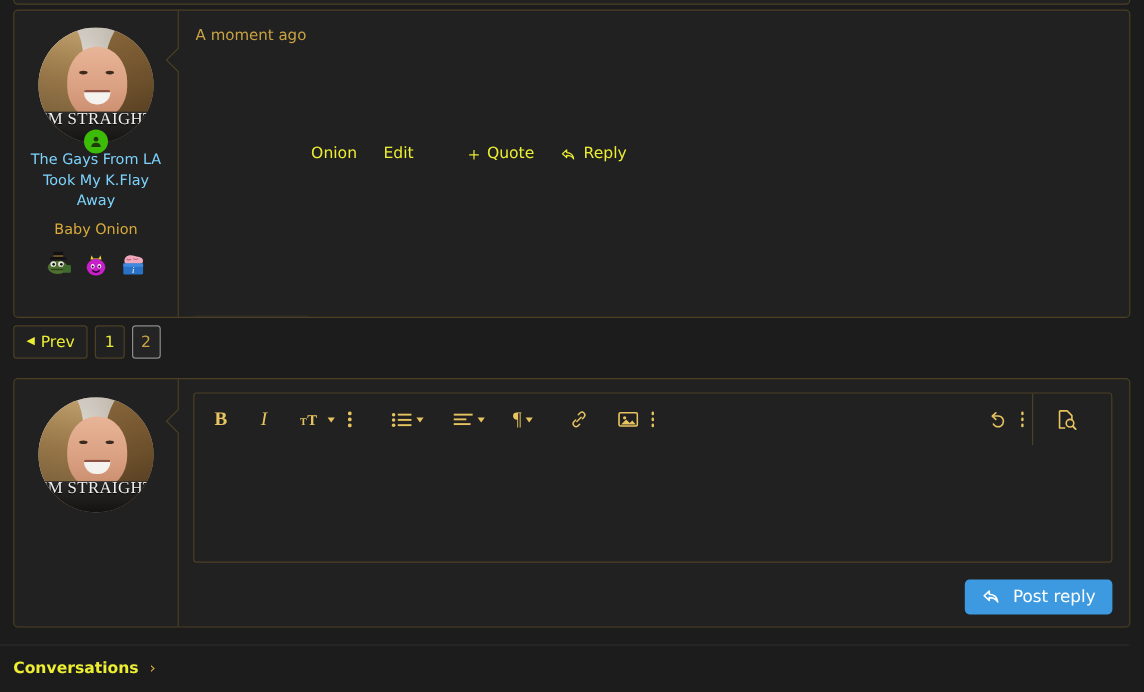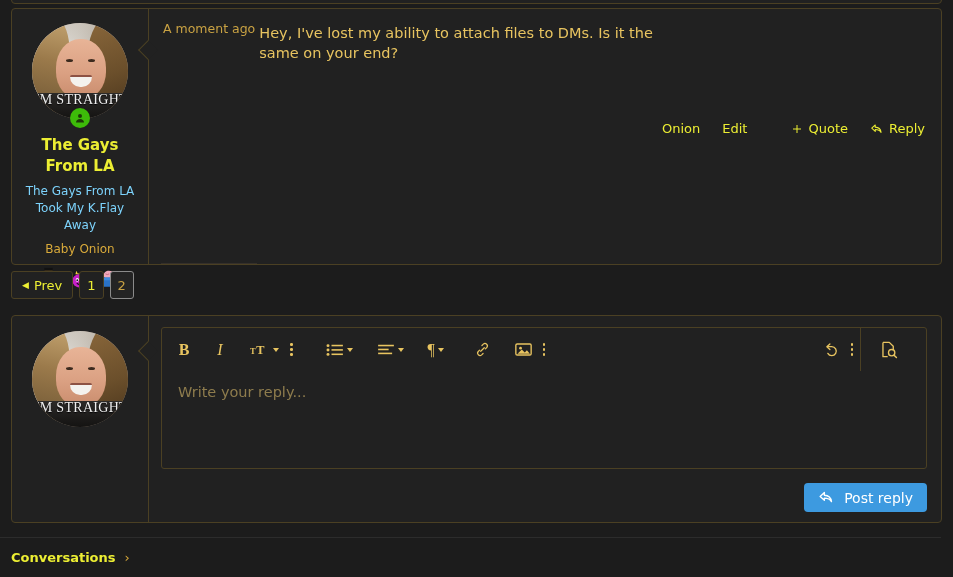--- a/index.html
+++ b/index.html
@@ -410,21 +410,20 @@
           <div class="av-text">I'M STRAIGHT</div>
         </div>
         <div class="online-badge">
           <svg width="12" height="12" viewBox="0 0 24 24" fill="#1d3a08">
             <circle cx="12" cy="8" r="4"></circle>
             <path d="M4 21c0-4.4 3.6-7 8-7s8 2.6 8 7z"></path>
           </svg>
         </div>
       </div>
 
-      <div class="username">The Gays From LA</div>
       <div class="user-title">The Gays From LA Took My K.Flay Away</div>
       <div class="user-rank">Baby Onion</div>
 
       <div class="badges">
         <svg class="badge-ico" viewBox="0 0 24 24">
           <rect x="7" y="1" width="9" height="6" fill="#111"></rect>
           <rect x="4" y="6" width="15" height="2" fill="#111"></rect>
           <rect x="7" y="4" width="9" height="1.5" fill="#7a5a2a"></rect>
           <ellipse cx="11" cy="15" rx="9" ry="6" fill="#4e7030"></ellipse>
           <ellipse cx="7" cy="12" rx="2.6" ry="2.6" fill="#e9e9e2"></ellipse>
@@ -451,21 +450,20 @@
           <text x="12" y="20" font-size="8" font-style="italic" font-family="Liberation Serif, serif" fill="#ffffff" text-anchor="middle">i</text>
         </svg>
       </div>
     </div>
 
     <div class="post-main">
       <div class="notch"></div>
 
       <div class="post-meta">A moment ago</div>
 
-      <div class="post-body">Hey, I've lost my ability to attach files to DMs. Is it the same on your end?</div>
 
       <div class="post-actions">
         <span class="act">Onion</span>
         <span class="act">Edit</span>
         <span class="spacer"></span>
         <span class="act act-right">
           <svg width="12" height="12" viewBox="0 0 24 24">
             <path d="M11 4h2v7h7v2h-7v7h-2v-7H4v-2h7z" fill="#ecee33"></path>
           </svg>
           <span>Quote</span>
@@ -603,23 +601,20 @@
           <span class="tb-preview">
             <svg width="19" height="19" viewBox="0 0 24 24">
               <path d="M5 3h8l5 5v5" fill="none" stroke="#e8c460" stroke-width="1.7" stroke-linejoin="round"></path>
               <path d="M5 3v18h6" fill="none" stroke="#e8c460" stroke-width="1.7" stroke-linejoin="round"></path>
               <circle cx="16" cy="16" r="4" fill="none" stroke="#e8c460" stroke-width="1.7"></circle>
               <path d="M19 19.2 22 22.2" stroke="#e8c460" stroke-width="1.9" stroke-linecap="round"></path>
             </svg>
           </span>
         </div>
 
-        <div class="editor-area">
-          <div class="placeholder">Write your reply...</div>
-        </div>
       </div>
 
       <div class="reply-footer">
         <button class="post-reply-btn">
           <svg width="17" height="17" viewBox="0 0 24 24">
             <path d="M9 5 3 10.5 9 16v-3.2c5 0 8 1.3 10 5-.6-5.2-3.4-8.6-10-9V5z" fill="none" stroke="#ffffff" stroke-width="1.9" stroke-linejoin="round"></path>
           </svg>
           <span>Post reply</span>
         </button>
       </div>

